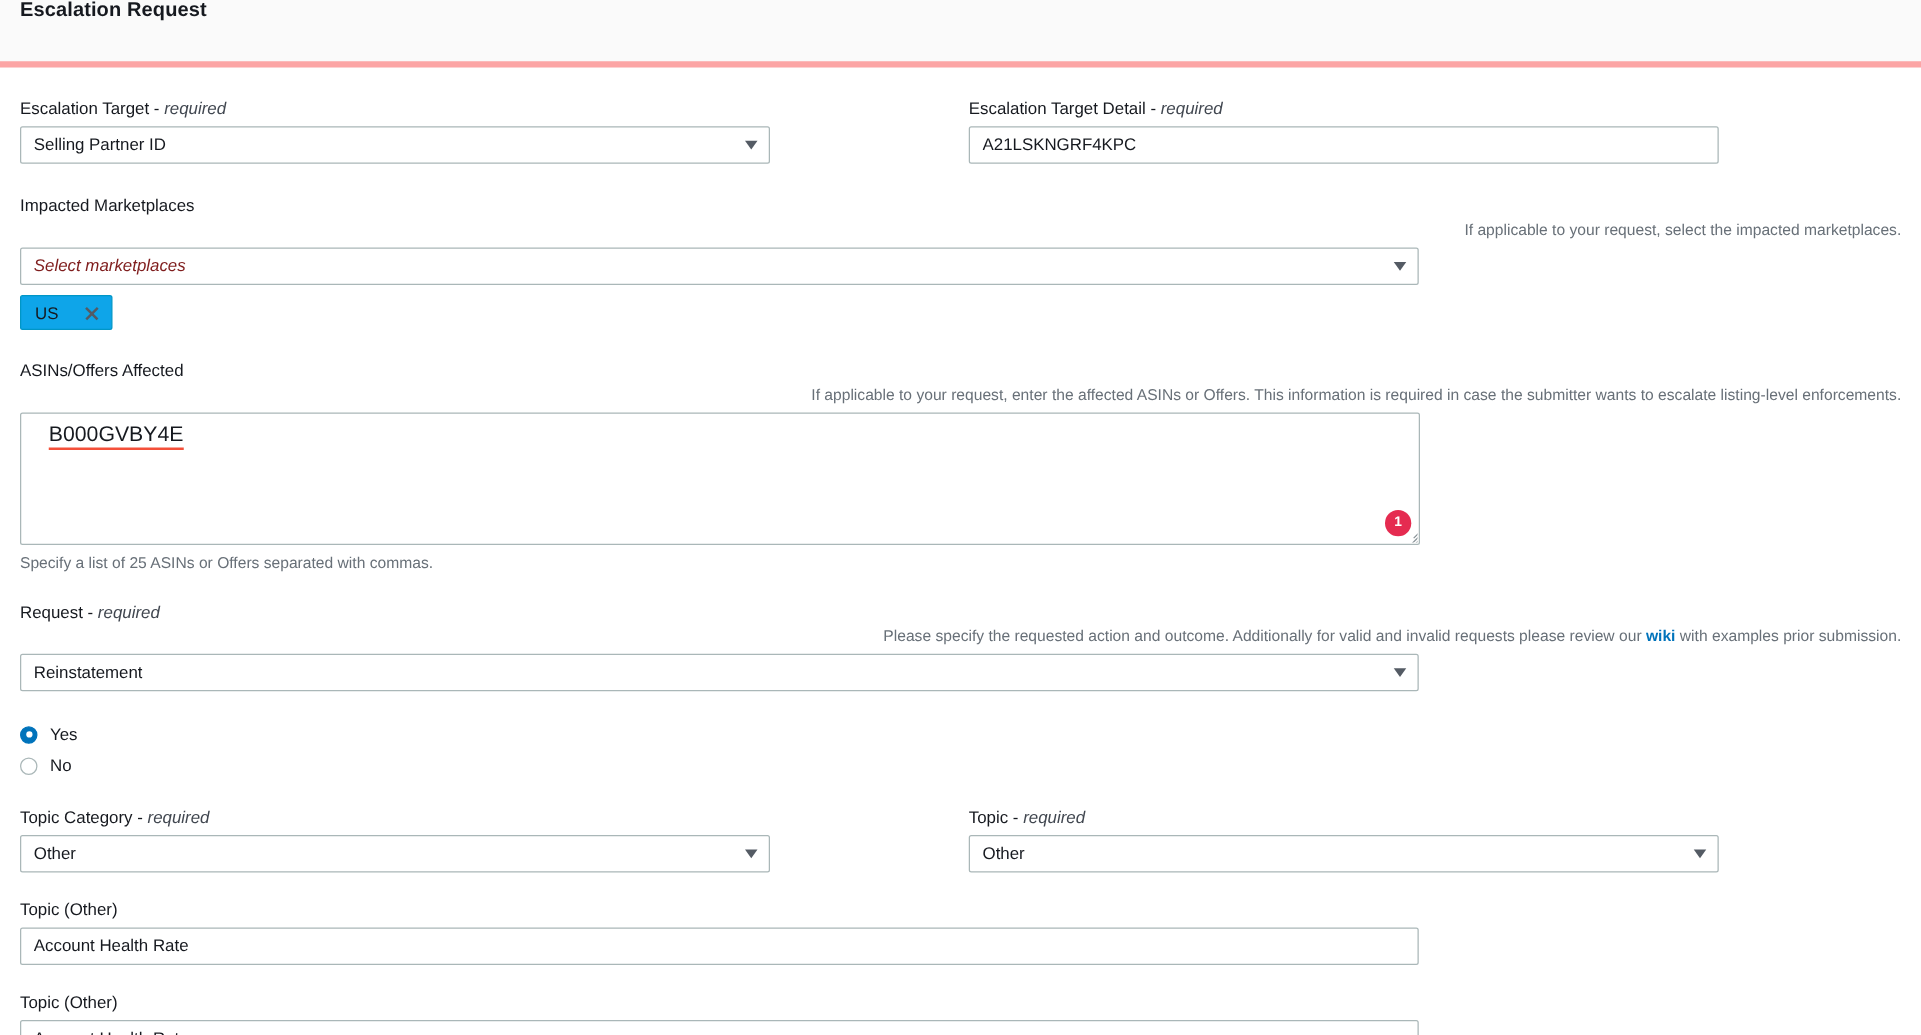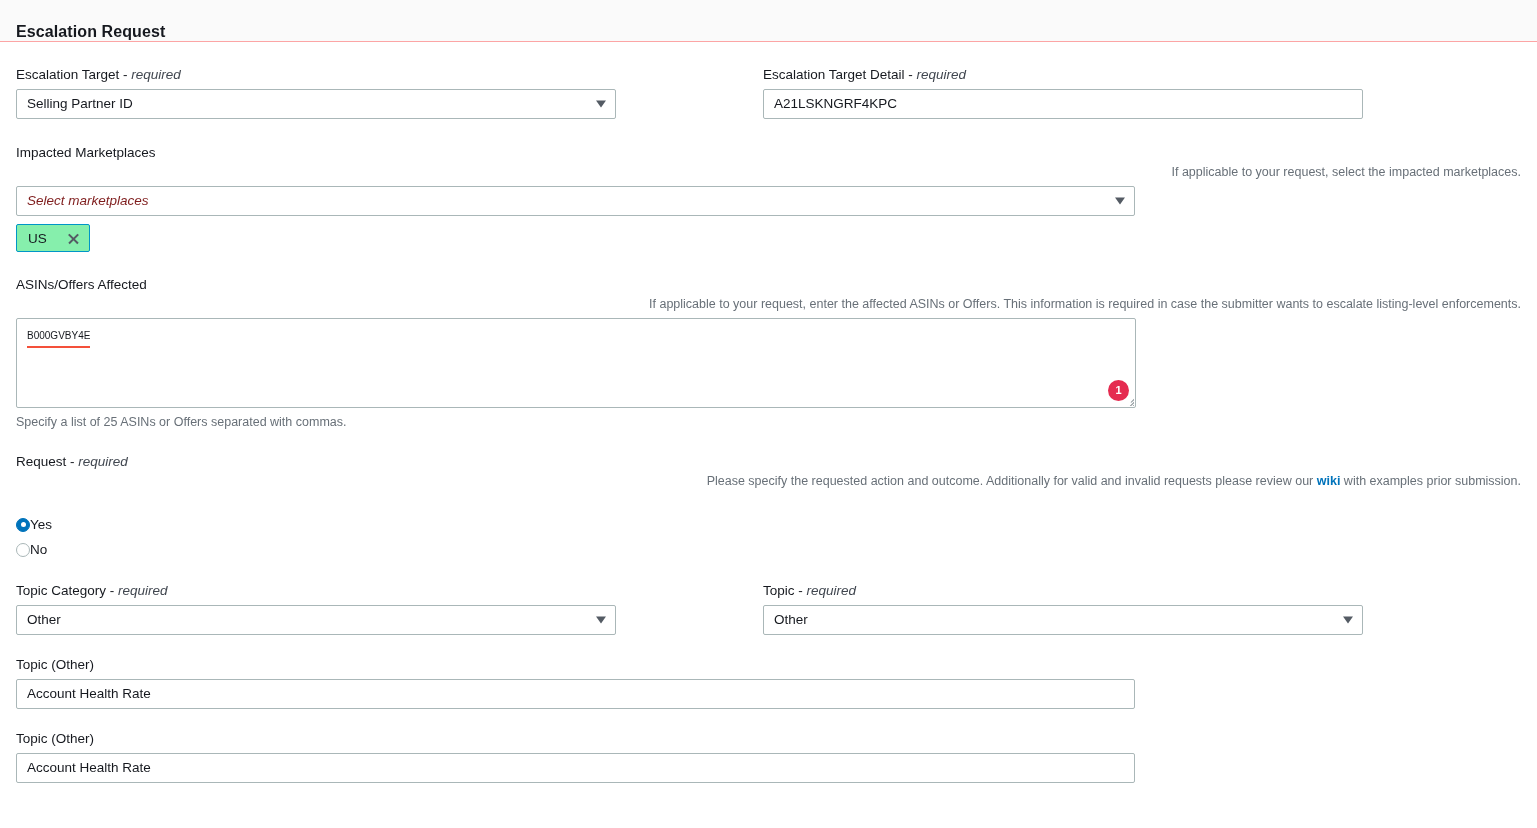--- a/index.html
+++ b/index.html
@@ -12,43 +12,43 @@
     height: 828px;
     background: #ffffff;
     font-family: "Liberation Sans", sans-serif;
     color: #16191f;
     overflow: hidden;
     -webkit-font-smoothing: antialiased;
   }
 
   
   .page-header {
-    height: 42px;
+    height: 54px;
     box-sizing: border-box;
     background: #fafafa;
-    border-bottom: 1px solid #fca5a5;
-    display: flex;
-    align-items: flex-end;
+    border-bottom: 5px solid #fca5a5;
+    display: flex;
+    align-items: flex-start;
     padding: 0 16px;
   }
   .page-header .title {
     font-size: 16px;
     font-weight: bold;
     color: #16191f;
     letter-spacing: 0.1px;
   }
 
   
   .form-body {
     padding: 0 16px;
   }
 
   .row2 {
     display: flex;
-    gap: 6px;
+    gap: 18px;
   }
   .col {
     width: 741px;
     flex: 0 0 741px;
   }
 
   .field {
     margin-top: 16px;
   }
 
@@ -124,21 +124,21 @@
   
   .token-row {
     margin-top: 8px;
     display: flex;
     gap: 8px;
   }
   .token {
     box-sizing: border-box;
     height: 28px;
     border: 1px solid #0096c7;
-    background: #86efac;
+    background: #0ea5e9;
     border-radius: 2px;
     display: inline-flex;
     align-items: center;
     gap: 20px;
     padding: 0 9px 0 11px;
     font-size: 13.5px;
     color: #16191f;
   }
   .token .x {
     display: block;
@@ -160,26 +160,26 @@
   .token .x::after  { transform: rotate(-45deg); }
 
   
   .textarea-wrap {
     position: relative;
     width: 1120px;
   }
   .textarea {
     box-sizing: border-box;
     width: 1120px;
-    height: 90px;
+    height: 106px;
     border: 1px solid #aab7b8;
     background: #ffffff;
     border-radius: 2px;
-    padding: 7px 10px;
-    font-size: 10px;
+    padding: 7px 22px;
+    font-size: 17px;
     color: #16191f;
     line-height: 19px;
   }
   .spell {
     display: inline-block;
     border-bottom: 2px solid #f4503a;
     padding-bottom: 1px;
   }
   .grammar-badge {
     position: absolute;
@@ -216,21 +216,21 @@
   }
   .resize-grip span:nth-child(1) { width: 15px; bottom: 2px; }
   .resize-grip span:nth-child(2) { width: 11px; bottom: 5px; }
   .resize-grip span:nth-child(3) { width: 7px;  bottom: 8px; }
 
   
   .radio-group { margin-top: 6px; }
   .radio-item {
     display: flex;
     align-items: center;
-    gap: 0;
+    gap: 10px;
     height: 25px;
     font-size: 13.5px;
     color: #16191f;
   }
   .radio {
     box-sizing: border-box;
     width: 14px;
     height: 14px;
     border-radius: 50%;
     border: 1.6px solid #aab7b8;
@@ -315,20 +315,24 @@
           <span></span>
           <span></span>
         </span>
     </div>
     <div class="hint">Specify a list of 25 ASINs or Offers separated with commas.</div>
   </div>
 
   <div class="field" style="margin-top:22px;">
     <div class="label"><span>Request -</span> <span class="req">required</span></div>
     <div class="desc"><span>Please specify the requested action and outcome. Additionally for valid and invalid requests please review our </span><a href="#">wiki</a><span> with examples prior submission.</span></div>
+    <div class="control w1119">
+      <span class="value">Reinstatement</span>
+      <span class="caret"></span>
+    </div>
   </div>
 
   <div class="field" style="margin-top:22px;">
     <div class="radio-group">
       <label class="radio-item">
         <span class="radio checked"></span>
         <span>Yes</span>
       </label>
       <label class="radio-item">
         <span class="radio"></span>

